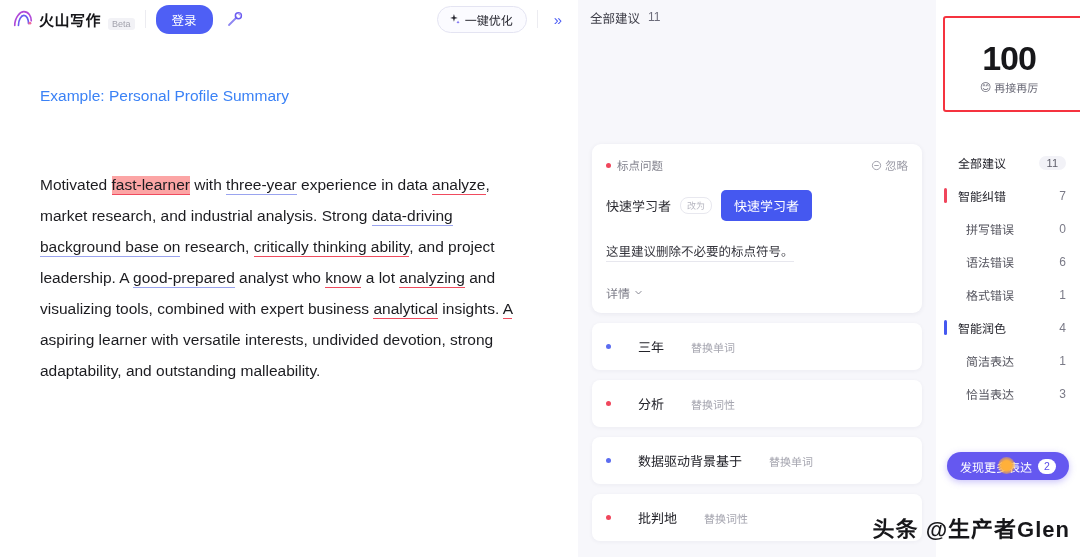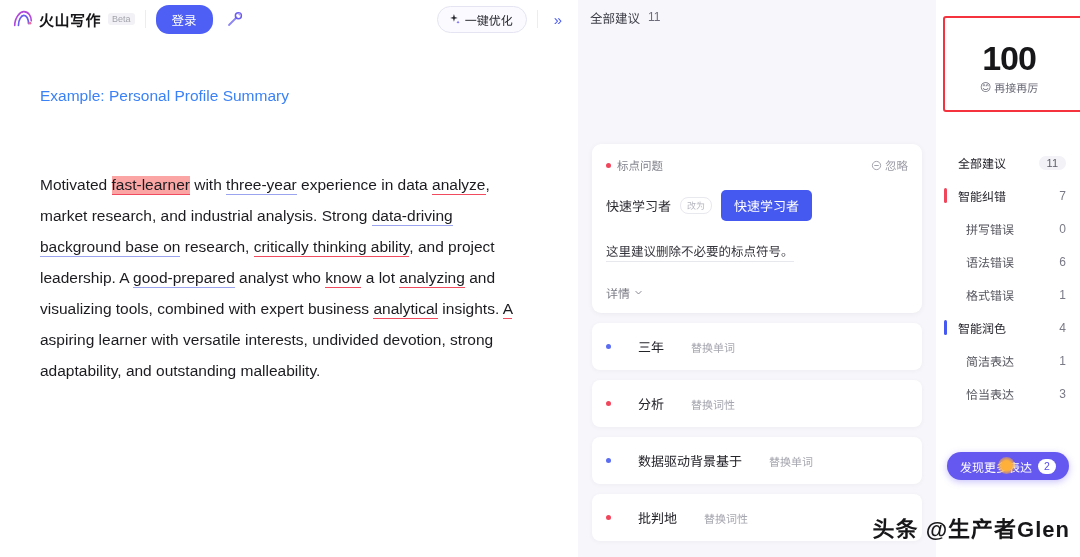--- a/index.html
+++ b/index.html
@@ -24,21 +24,21 @@
     display: flex; flex-direction: column;
     position: relative;
   }
   .topbar {
     height: 38px; flex: 0 0 38px;
     display: flex; align-items: center;
     padding: 0 10px 0 12px;
     gap: 10px;
     background: #ffffff;
   }
-  .brand { display: flex; align-items: center; gap: 5px; }
+  .brand { display: flex; align-items: flex-end; gap: 5px; }
   .brand-mark { width: 22px; height: 22px; display: block; }
   .brand-name {
     font-size: 15px; font-weight: bold; color: #17171a;
     letter-spacing: .5px;
   }
   .beta-badge {
     font-size: 9px; color: #a3a3ad; background: #f2f2f6;
     border-radius: 3px; padding: 1px 4px; margin-left: 2px;
     font-family: "Liberation Sans", sans-serif;
   }

